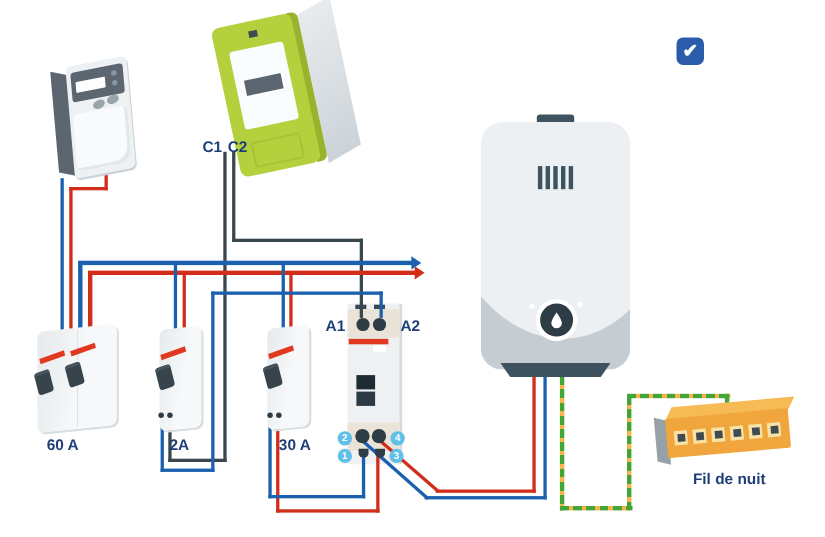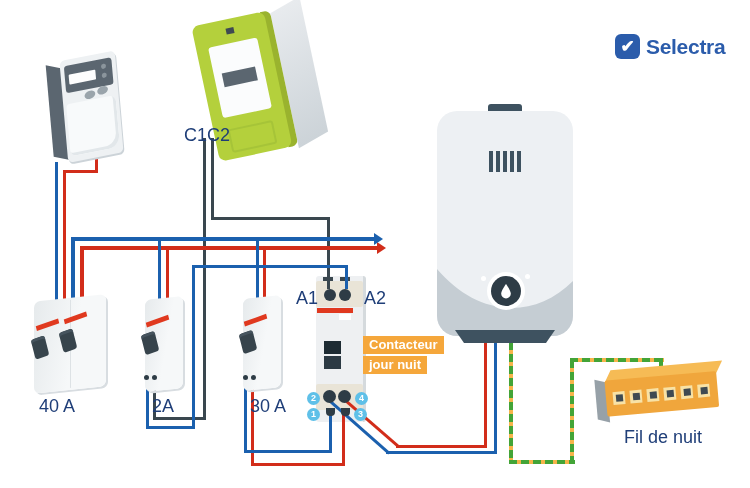--- a/index.html
+++ b/index.html
@@ -2,21 +2,21 @@
 <html><head>
 <meta charset="utf-8">
 <style>
   html,body{margin:0;padding:0;background:#fff;}
   #canvas{position:relative;width:750px;height:488px;background:#ffffff;overflow:hidden;
           font-family:"Liberation Sans",sans-serif;}
   .w{position:absolute;}
   .wb{background:#1b60ae;}
   .wr{background:#d22d1a;}
   .wd{background:#3a474f;}
-  .lbl{position:absolute;font-size:18px;color:#1f3e78;font-weight:normal;}
+  .lbl{position:absolute;font-size:14px;color:#1f3e78;font-weight:bold;}
   .badge{position:absolute;width:13px;height:13px;border-radius:50%;background:#5fc0e8;
          color:#fff;font-size:9px;font-weight:bold;text-align:center;line-height:13px;}
   .dot{position:absolute;width:5px;height:5px;border-radius:50%;background:#2e3c46;}
   
   .arrow{position:absolute;width:0;height:0;border-top:6px solid transparent;border-bottom:6px solid transparent;}
   .arrow.blue{border-left:9px solid #1b60ae;}
   .arrow.red{border-left:9px solid #d22d1a;}
   
   .we-v{position:absolute;width:4px;background:repeating-linear-gradient(180deg,#43a437 0 8px,#f6b44a 8px 12px);}
   .we-h{position:absolute;height:4px;background:repeating-linear-gradient(90deg,#43a437 0 8px,#f6b44a 8px 12px);}
@@ -289,30 +289,25 @@
   <div class="dot" style="left:243px;top:375px;"></div>
   <div class="dot" style="left:251px;top:375px;"></div>
 
   <div class="badge" style="left:307px;top:392px;">2</div>
   <div class="badge" style="left:355px;top:392px;">4</div>
   <div class="badge" style="left:307px;top:408px;">1</div>
   <div class="badge" style="left:354px;top:408px;">3</div>
 
   <div class="lbl" style="left:184px;top:125px;">C1</div>
   <div class="lbl" style="left:207px;top:125px;">C2</div>
-  <div class="lbl" style="left:27px;top:396px;width:60px;text-align:center;">40 A</div>
+  <div class="lbl" style="left:27px;top:396px;width:60px;text-align:center;">60 A</div>
   <div class="lbl" style="left:133px;top:396px;width:60px;text-align:center;">2A</div>
   <div class="lbl" style="left:238px;top:396px;width:60px;text-align:center;">30 A</div>
   <div class="lbl" style="left:296px;top:288px;">A1</div>
   <div class="lbl" style="left:364px;top:288px;">A2</div>
   <div class="lbl" style="left:613px;top:427px;width:100px;text-align:center;">Fil de nuit</div>
 
-  <div class="tag">
-    <span>Contacteur</span>
-    <span>jour nuit</span>
-  </div>
 
   <div class="logo">
     <div class="logo-ic">✔</div>
-    <div class="logo-tx">Selectra</div>
   </div>
 
 </div>
 
 </body></html>

